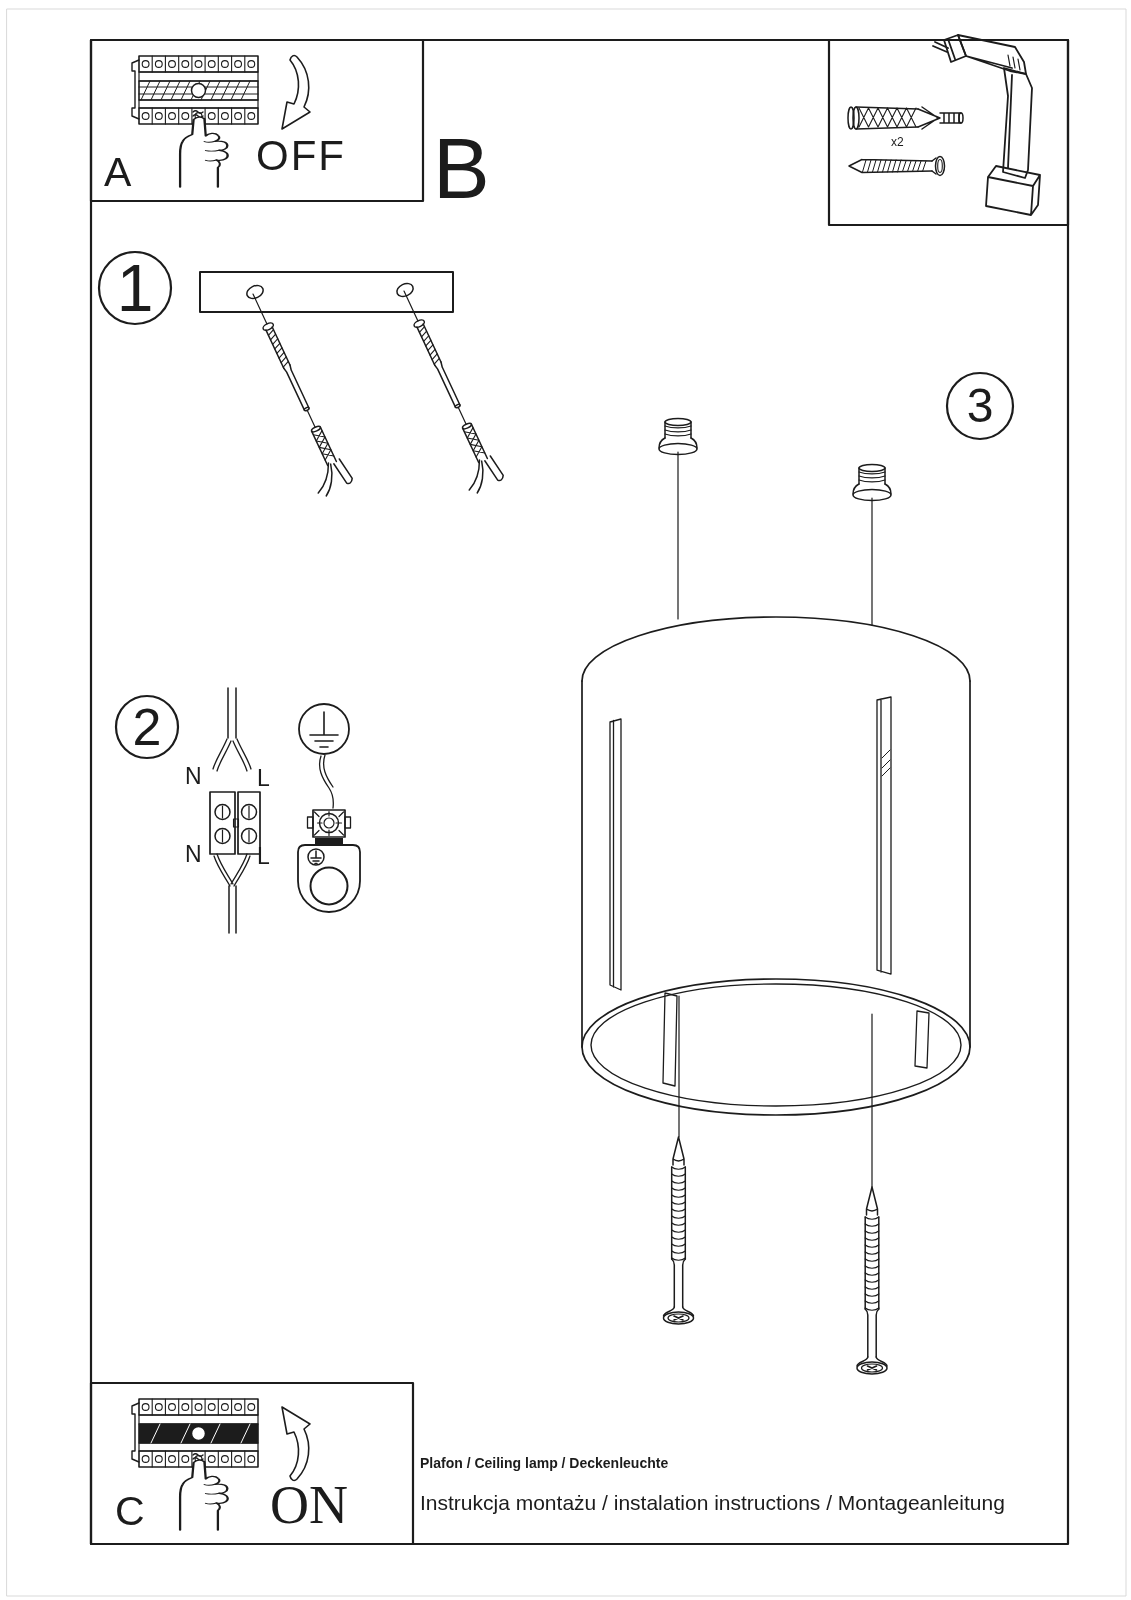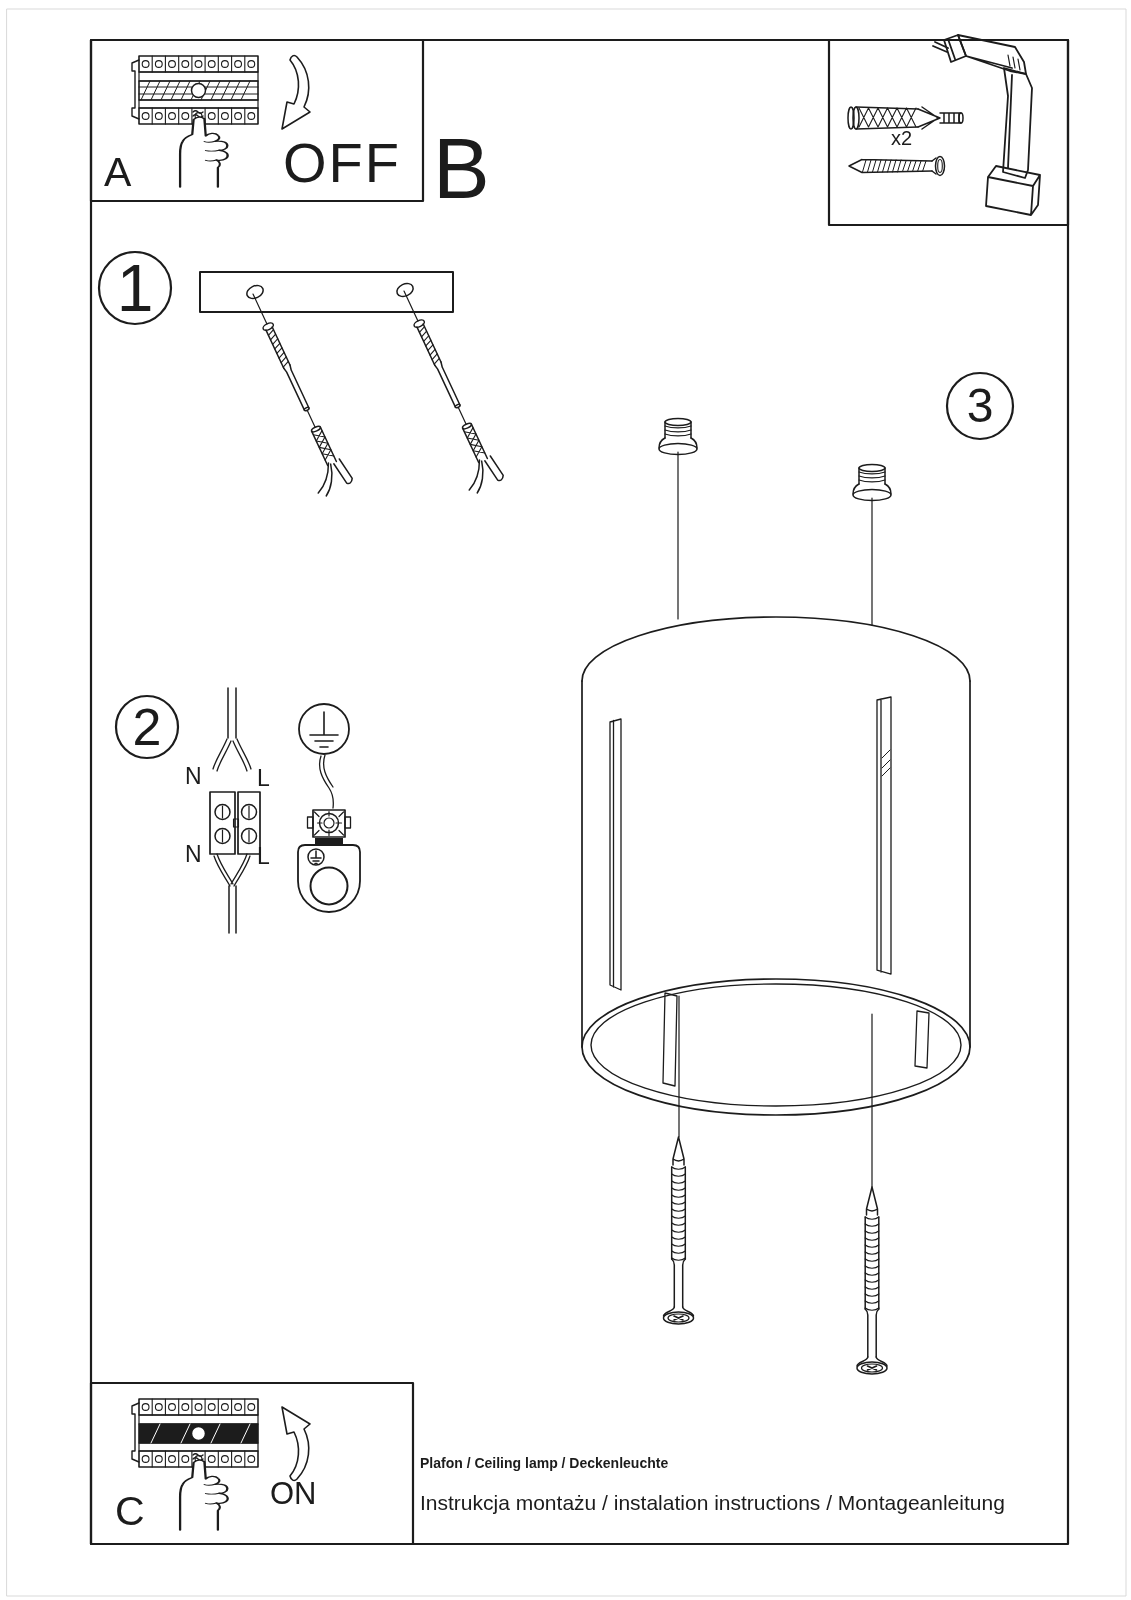--- a/index.html
+++ b/index.html
@@ -6,32 +6,32 @@
   .page{
     position:relative;width:1131px;height:1600px;background:#ffffff;
     font-family:"Liberation Sans",sans-serif;color:#1c1c1c;overflow:hidden;
     margin:0 auto;
   }
   .art{position:absolute;left:0;top:0;width:1131px;height:1600px;}
   svg{stroke:#1c1c1c;fill:none;stroke-width:1.5;stroke-linecap:round;stroke-linejoin:round;}
   .lbl{position:absolute;line-height:1;white-space:nowrap;}
   .ctr{display:flex;align-items:center;justify-content:center;text-align:center;}
   .l-a   {left:104px;top:152px;font-size:41px;}
-  .l-off {left:283px;top:135px;font-size:56px;letter-spacing:2px;}
+  .l-off {left:256px;top:135px;font-size:42px;letter-spacing:2px;}
   .l-b   {left:433px;top:126px;font-size:85px;}
-  .l-x2  {left:891px;top:128px;font-size:20px;}
+  .l-x2  {left:891px;top:136px;font-size:12px;}
   .d-1   {left:95px; top:248px;width:80px;height:80px;font-size:66px;}
   .d-2   {left:107px;top:687px;width:80px;height:80px;font-size:52px;}
   .d-3   {left:940px;top:366px;width:80px;height:80px;font-size:48px;}
   .l-ntop{left:185px;top:765px;font-size:23px;}
   .l-ltop{left:257px;top:767px;font-size:23px;}
   .l-nbot{left:185px;top:843px;font-size:23px;}
   .l-lbot{left:257px;top:845px;font-size:23px;}
   .l-c   {left:115px;top:1491px;font-size:41px;}
-  .l-on  {left:270px;top:1478px;font-size:31px;}
+  .l-on  {left:270px;top:1478px;font-size:54px;font-family:Liberation Serif, serif;}
   .f1    {left:420px;top:1492px;font-size:21px;}
   .f2    {left:420px;top:1456px;font-size:14px;font-weight:bold;}
 </style>
 </head>
 <body>
 
 <div class="page">
 
   <svg class="art" viewBox="0 0 1131 1600">
     <defs>

